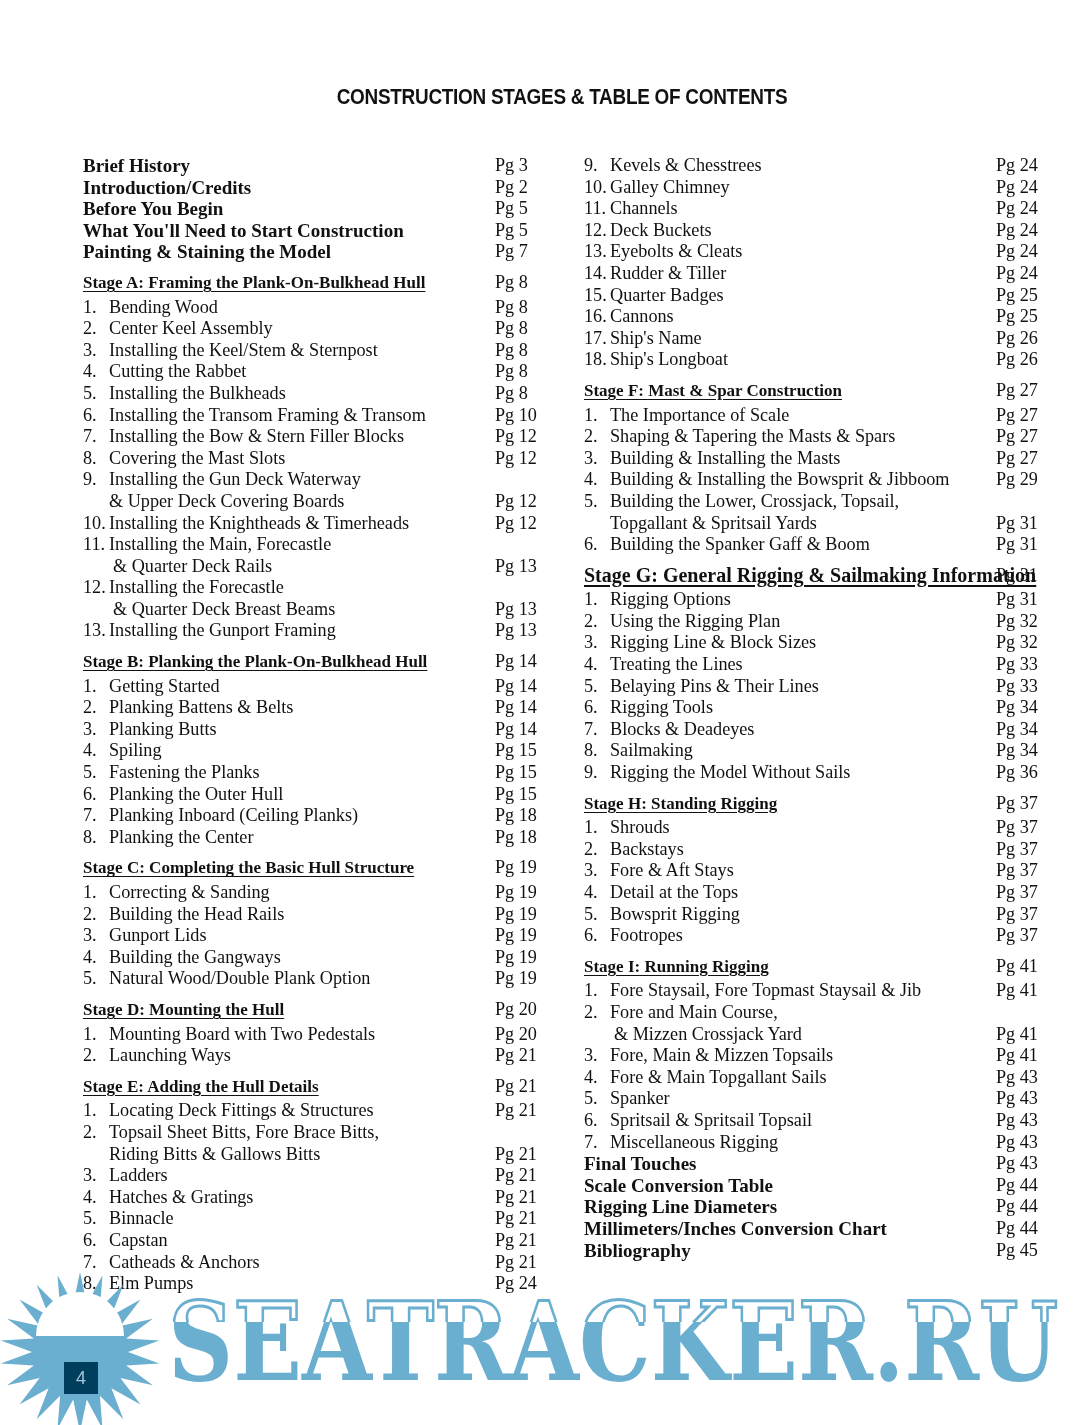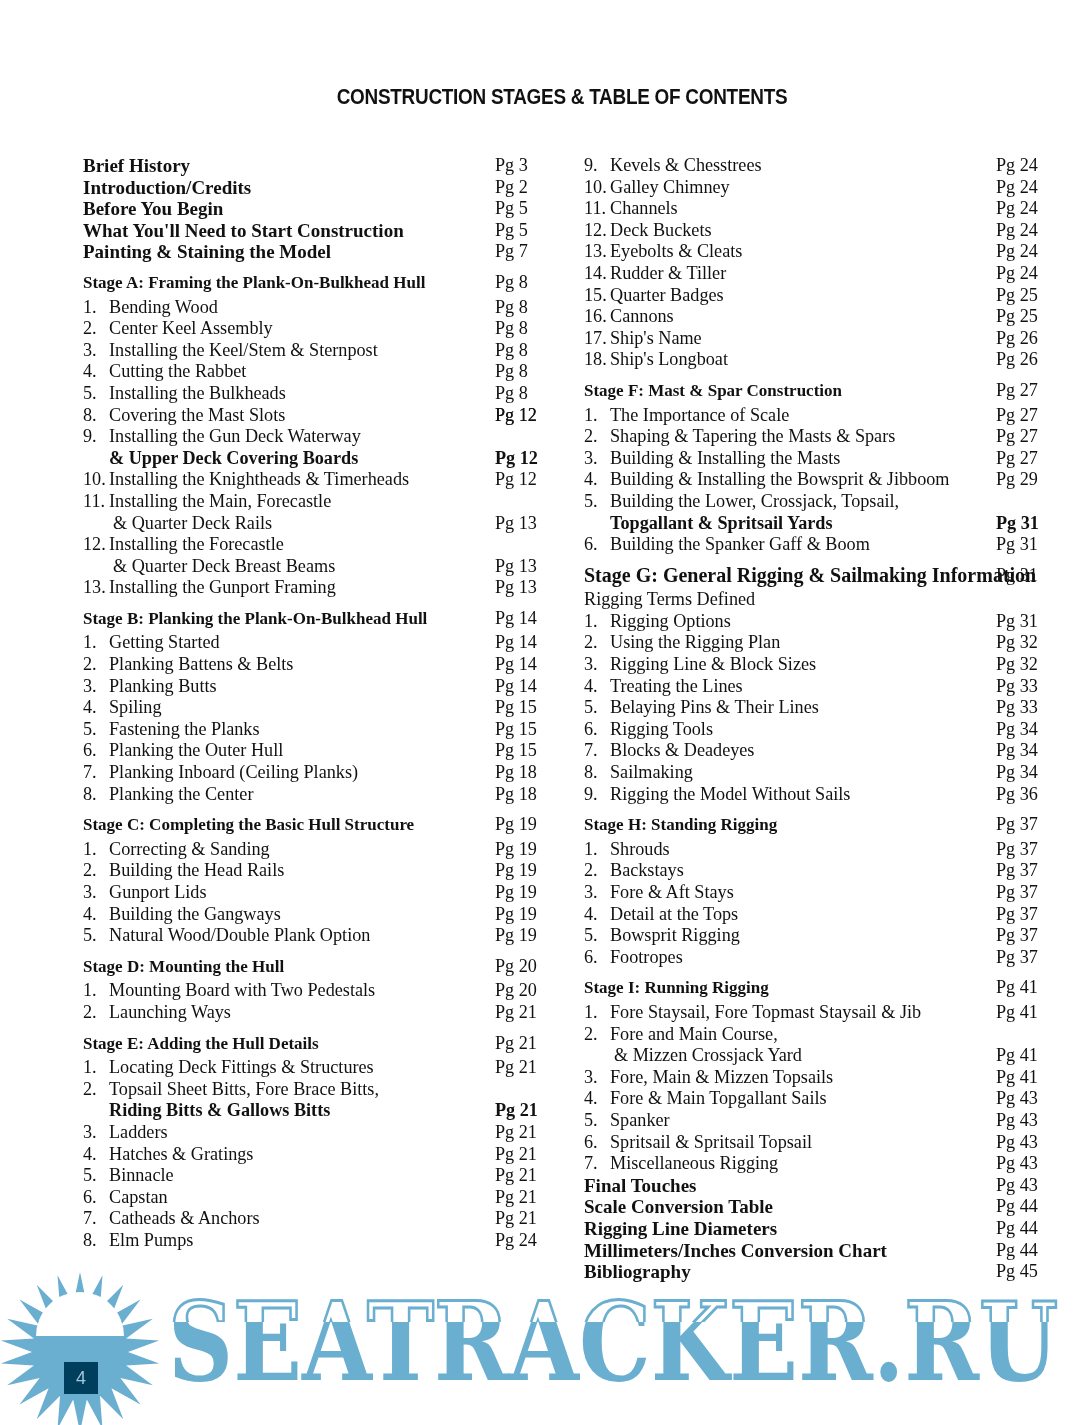--- a/index.html
+++ b/index.html
@@ -11,24 +11,24 @@
   .col { position: absolute; top: 155px; }
   .col.left { left: 83px; width: 460px; }
   .col.right { left: 584px; width: 460px; }
   .row { display: flex; justify-content: space-between; align-items: baseline;
          font-size: 18.2px; line-height: 21.6px; white-space: nowrap; }
   .row .label { flex: 0 0 auto; }
   .row .pg { position: absolute; left: 412px; }
   .row { position: relative; }
   .row.bold .label { font-weight: bold; font-size: 19px; }
   .row.stage { margin-top: 9px; margin-bottom: 3px; }
-  .row.stage .label { font-weight: bold; font-size: 17px; text-underline-offset: 3px; }
+  .row.stage .label { font-weight: bold; text-decoration: underline; font-size: 17px; text-underline-offset: 3px; }
   .row.stage.small .label { font-size: 20px; }
   .num { display: inline-block; width: 26px; }
-  .cont { padding-left: 26px; font-weight: bold; }
+  .cont { padding-left: 26px; }
   .cont2 { padding-left: 30px; }
   .watermark { position: absolute; left: 0; top: 1270px; width: 1080px; height: 155px; pointer-events: none; }
   .pagenum { position: absolute; left: 64px; top: 1362px; width: 34px; height: 32px; background: #003e5e;
              color: #9fc6dc; font-family: "Liberation Sans", "DejaVu Sans", sans-serif; font-size: 18px;
              text-align: center; line-height: 32px; }
 </style>
 </head>
 <body>
 
 <div class="title">CONSTRUCTION STAGES &amp; TABLE OF CONTENTS</div>
@@ -72,20 +72,25 @@
     </div>
     <div class="row item">
       <span class="label"><span class="num">4.</span><span>Cutting the Rabbet</span></span>
       <span class="pg">Pg 8</span>
     </div>
     <div class="row item">
       <span class="label"><span class="num">5.</span><span>Installing the Bulkheads</span></span>
       <span class="pg">Pg 8</span>
     </div>
     <div class="row item">
+      <span class="label"><span class="num">6.</span><span>Installing the Transom Framing &amp; Transom</span></span>
+      <span class="pg">Pg 10</span>
+    </div>
+    <div class="row item">
+      <span class="label"><span class="num">7.</span><span>Installing the Bow &amp; Stern Filler Blocks</span></span>
       <span class="pg">Pg 12</span>
     </div>
     <div class="row item">
       <span class="label"><span class="num">8.</span><span>Covering the Mast Slots</span></span>
       <span class="pg">Pg 12</span>
     </div>
     <div class="row item">
       <span class="label"><span class="num">9.</span><span>Installing the Gun Deck Waterway</span></span>
       <span class="pg"></span>
     </div>
@@ -299,24 +304,20 @@
       <span class="label"><span>Topgallant &amp; Spritsail Yards</span></span>
       <span class="pg">Pg 31</span>
     </div>
     <div class="row item">
       <span class="label"><span class="num">6.</span><span>Building the Spanker Gaff &amp; Boom</span></span>
       <span class="pg">Pg 31</span>
     </div>
     <div class="row stage small">
       <span class="label"><span>Stage G:  General Rigging &amp; Sailmaking Information</span></span>
       <span class="pg">Pg 31</span>
-    </div>
-    <div class="row plain">
-      <span class="label"><span>Rigging Terms Defined</span></span>
-      <span class="pg"></span>
     </div>
     <div class="row item">
       <span class="label"><span class="num">1.</span><span>Rigging Options</span></span>
       <span class="pg">Pg 31</span>
     </div>
     <div class="row item">
       <span class="label"><span class="num">2.</span><span>Using the Rigging Plan</span></span>
       <span class="pg">Pg 32</span>
     </div>
     <div class="row item">

